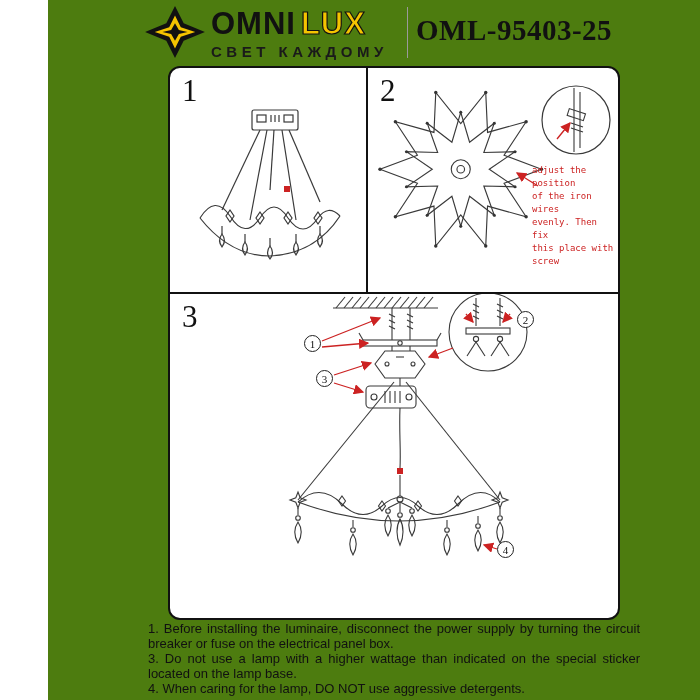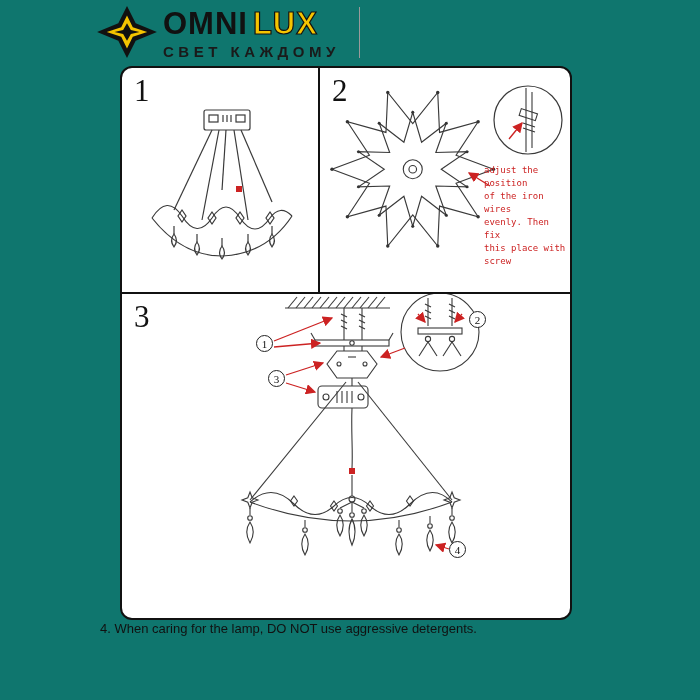--- a/index.html
+++ b/index.html
@@ -4,21 +4,21 @@
 <style>
   * { box-sizing: border-box; margin: 0; padding: 0; }
   html, body { width: 700px; height: 700px; }
   body {
     background: #ffffff;
     font-family: "Liberation Sans", sans-serif;
     color: #1a1a1a;
     position: relative;
     overflow: hidden;
   }
-  .page { position: absolute; inset: 0; background: #0f766e; }
+  .page { position: absolute; inset: 0; background: #4d7c0f; margin-left: 48px; }
 
   
   .header { position: absolute; left: 0; top: 0; width: 700px; height: 64px; }
   .logo { position: absolute; left: 96px; top: 5px; }
   .brand-text { position: absolute; left: 163px; top: 8px; }
   .brand-line { font-weight: bold; font-size: 31px; letter-spacing: 1px; line-height: 1; white-space: nowrap; }
   .brand-main { color: #111; }
   .brand-accent {
     color: #f5c400;
     -webkit-text-stroke: 1.2px #111;
@@ -88,20 +88,21 @@
       <path d="M32,11 L38,23 L53,28 L38,33 L32,45 L26,33 L11,28 L26,23 Z" fill="#f5c400"></path>
       <path d="M32,19 L36,26 L45,28 L36,30 L32,37 L28,30 L19,28 L28,26 Z" fill="#111"></path>
     </svg>
     <div class="brand-text">
       <div class="brand-line">
         <span class="brand-main">OMNI</span><span class="brand-accent">LUX</span>
       </div>
       <div class="brand-tagline">СВЕТ КАЖДОМУ</div>
     </div>
     <div class="header-divider"></div>
+    <div class="model">OML-95403-25</div>
   </header>
 
   <section class="diagram-box">
     <div class="vdiv"></div>
     <div class="hdiv"></div>
 
     <div class="panel panel1">
       <div class="stepnum">1</div>
       <svg class="sketch" viewBox="0 0 196 224">
         <g stroke="#3a3a3a" fill="none" stroke-width="1.2">
@@ -333,16 +334,18 @@
         <rect x="227" y="174" width="6" height="6" fill="#cc2222"></rect>
       </svg>
       <div class="callout c1">1</div>
       <div class="callout c2">2</div>
       <div class="callout c3">3</div>
       <div class="callout c4">4</div>
     </div>
   </section>
 
   <footer class="footer">
+    <p class="just">1. Before installing the luminaire, disconnect the power supply by turning the circuit breaker or fuse on the electrical panel box.</p>
+    <p class="just">3. Do not use a lamp with a higher wattage than indicated on the special sticker located on the lamp base.</p>
     <p>4. When caring for the lamp, DO NOT use aggressive detergents.</p>
   </footer>
 
 </div>
 
 </body></html>

